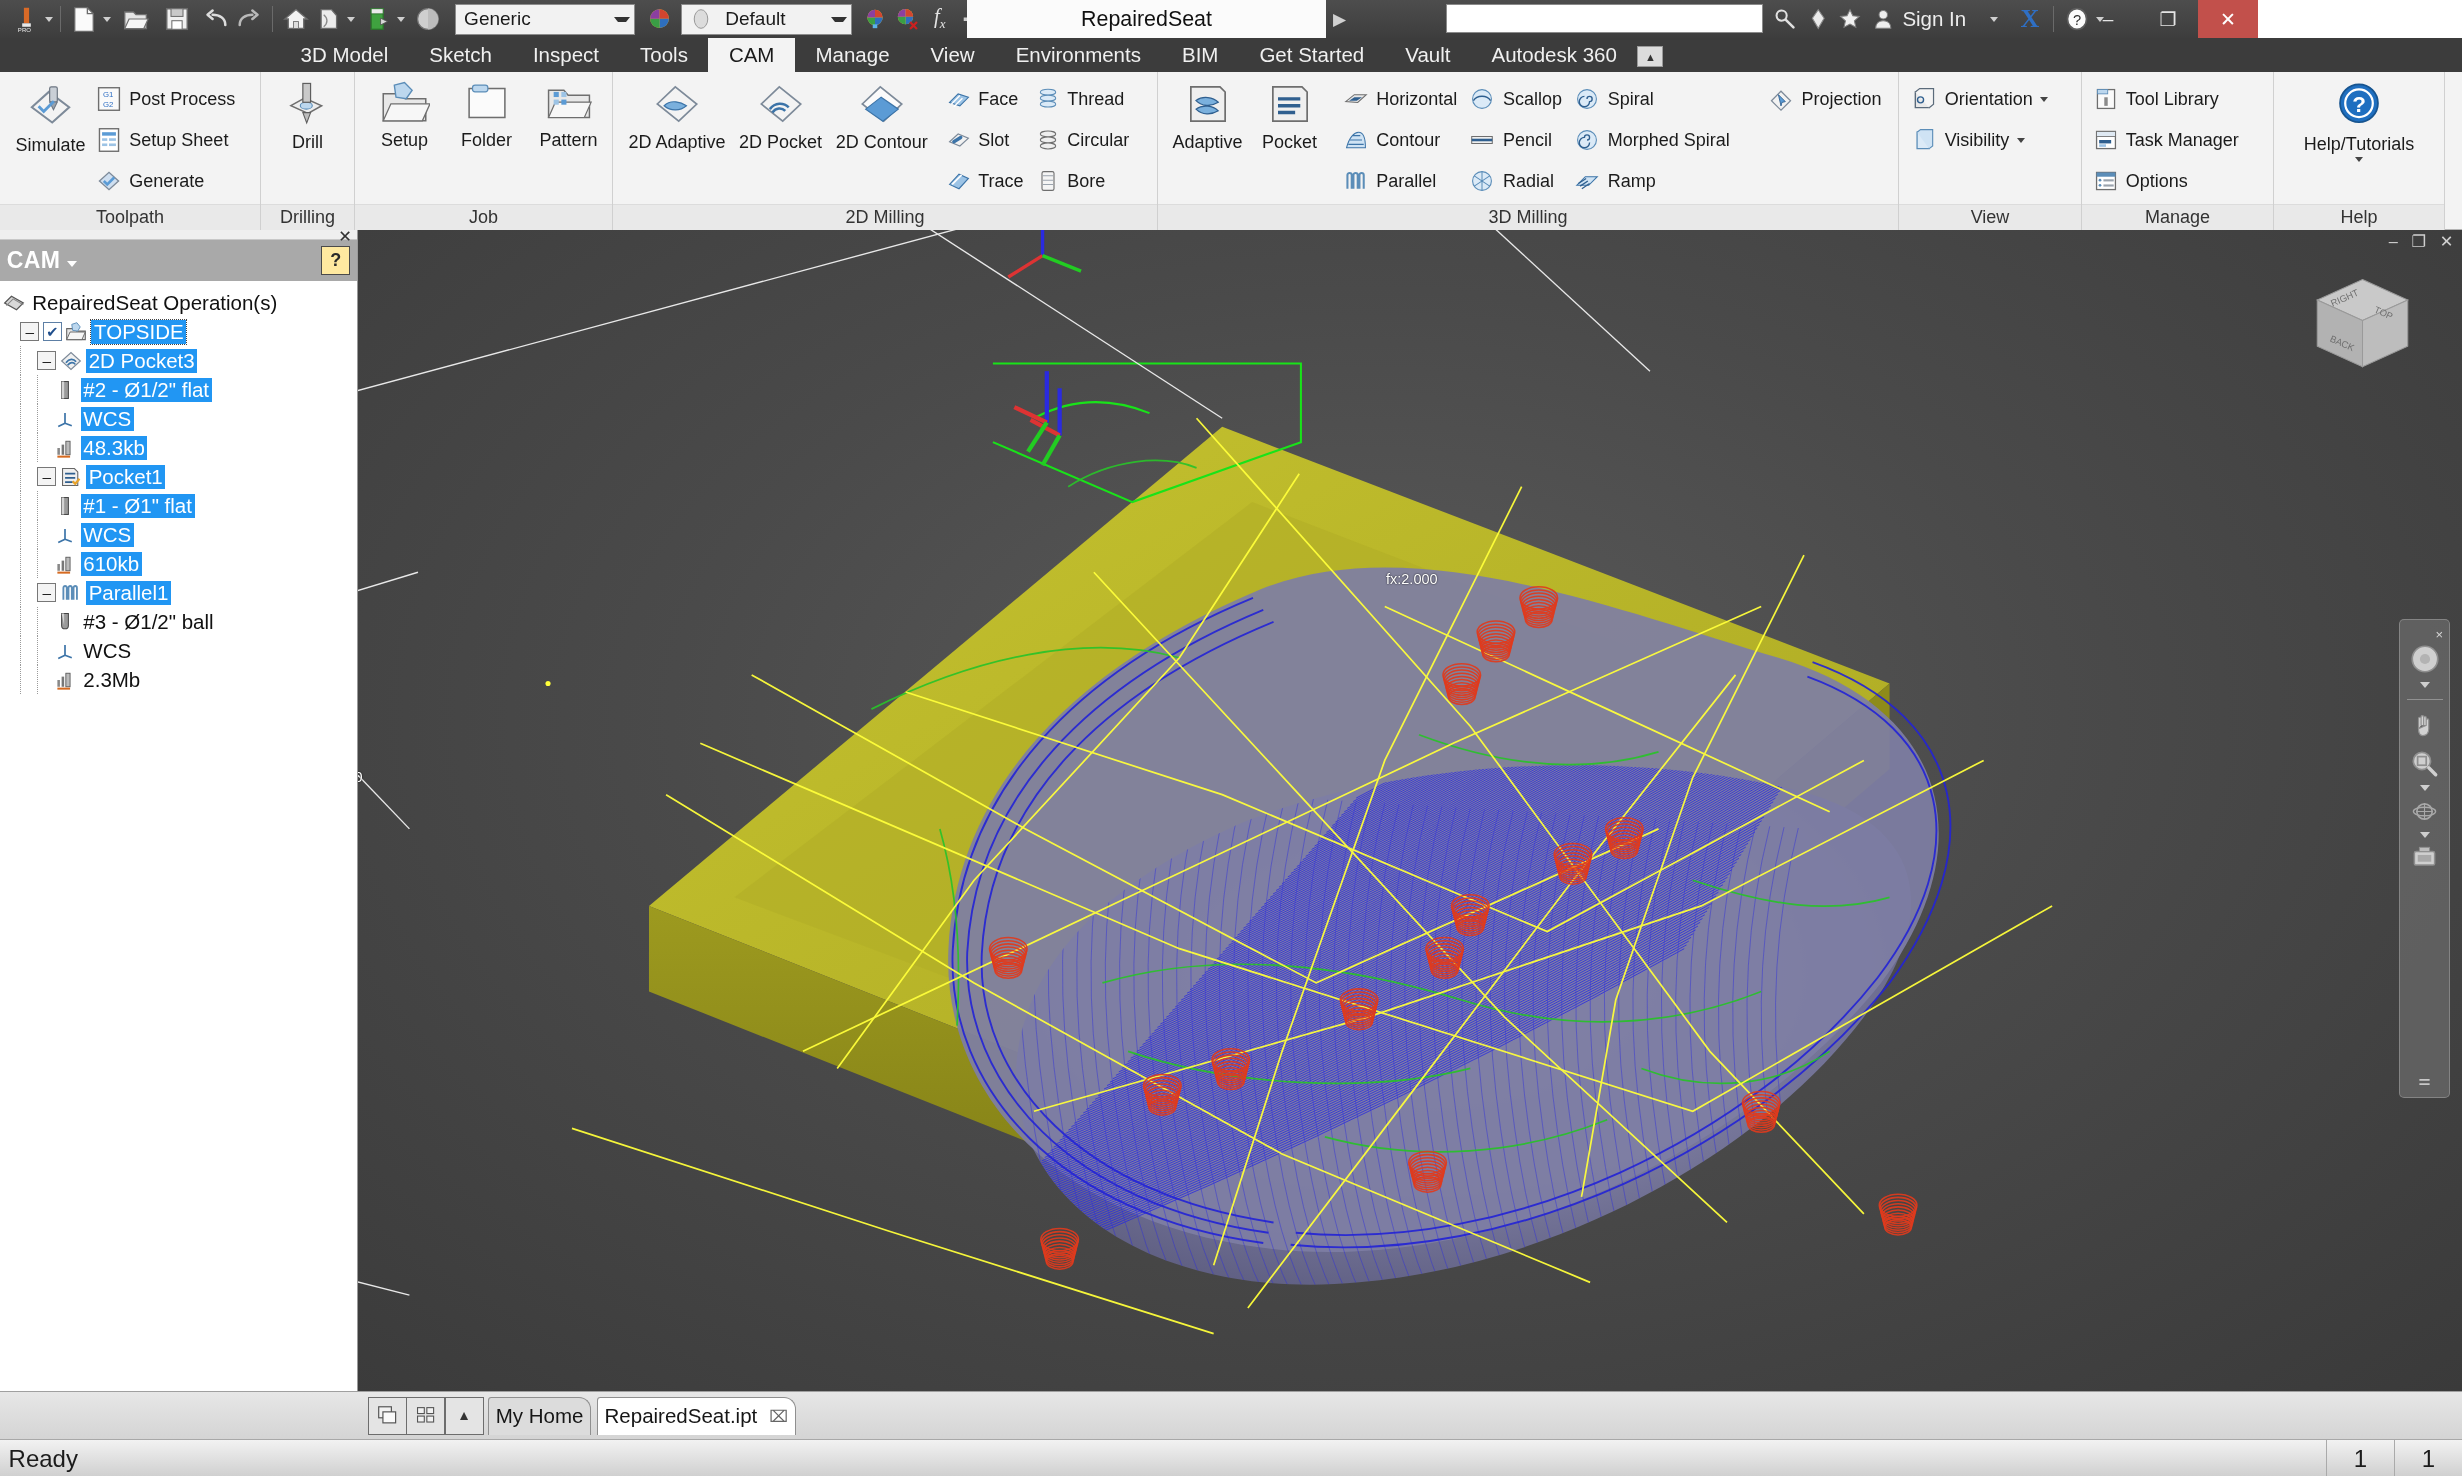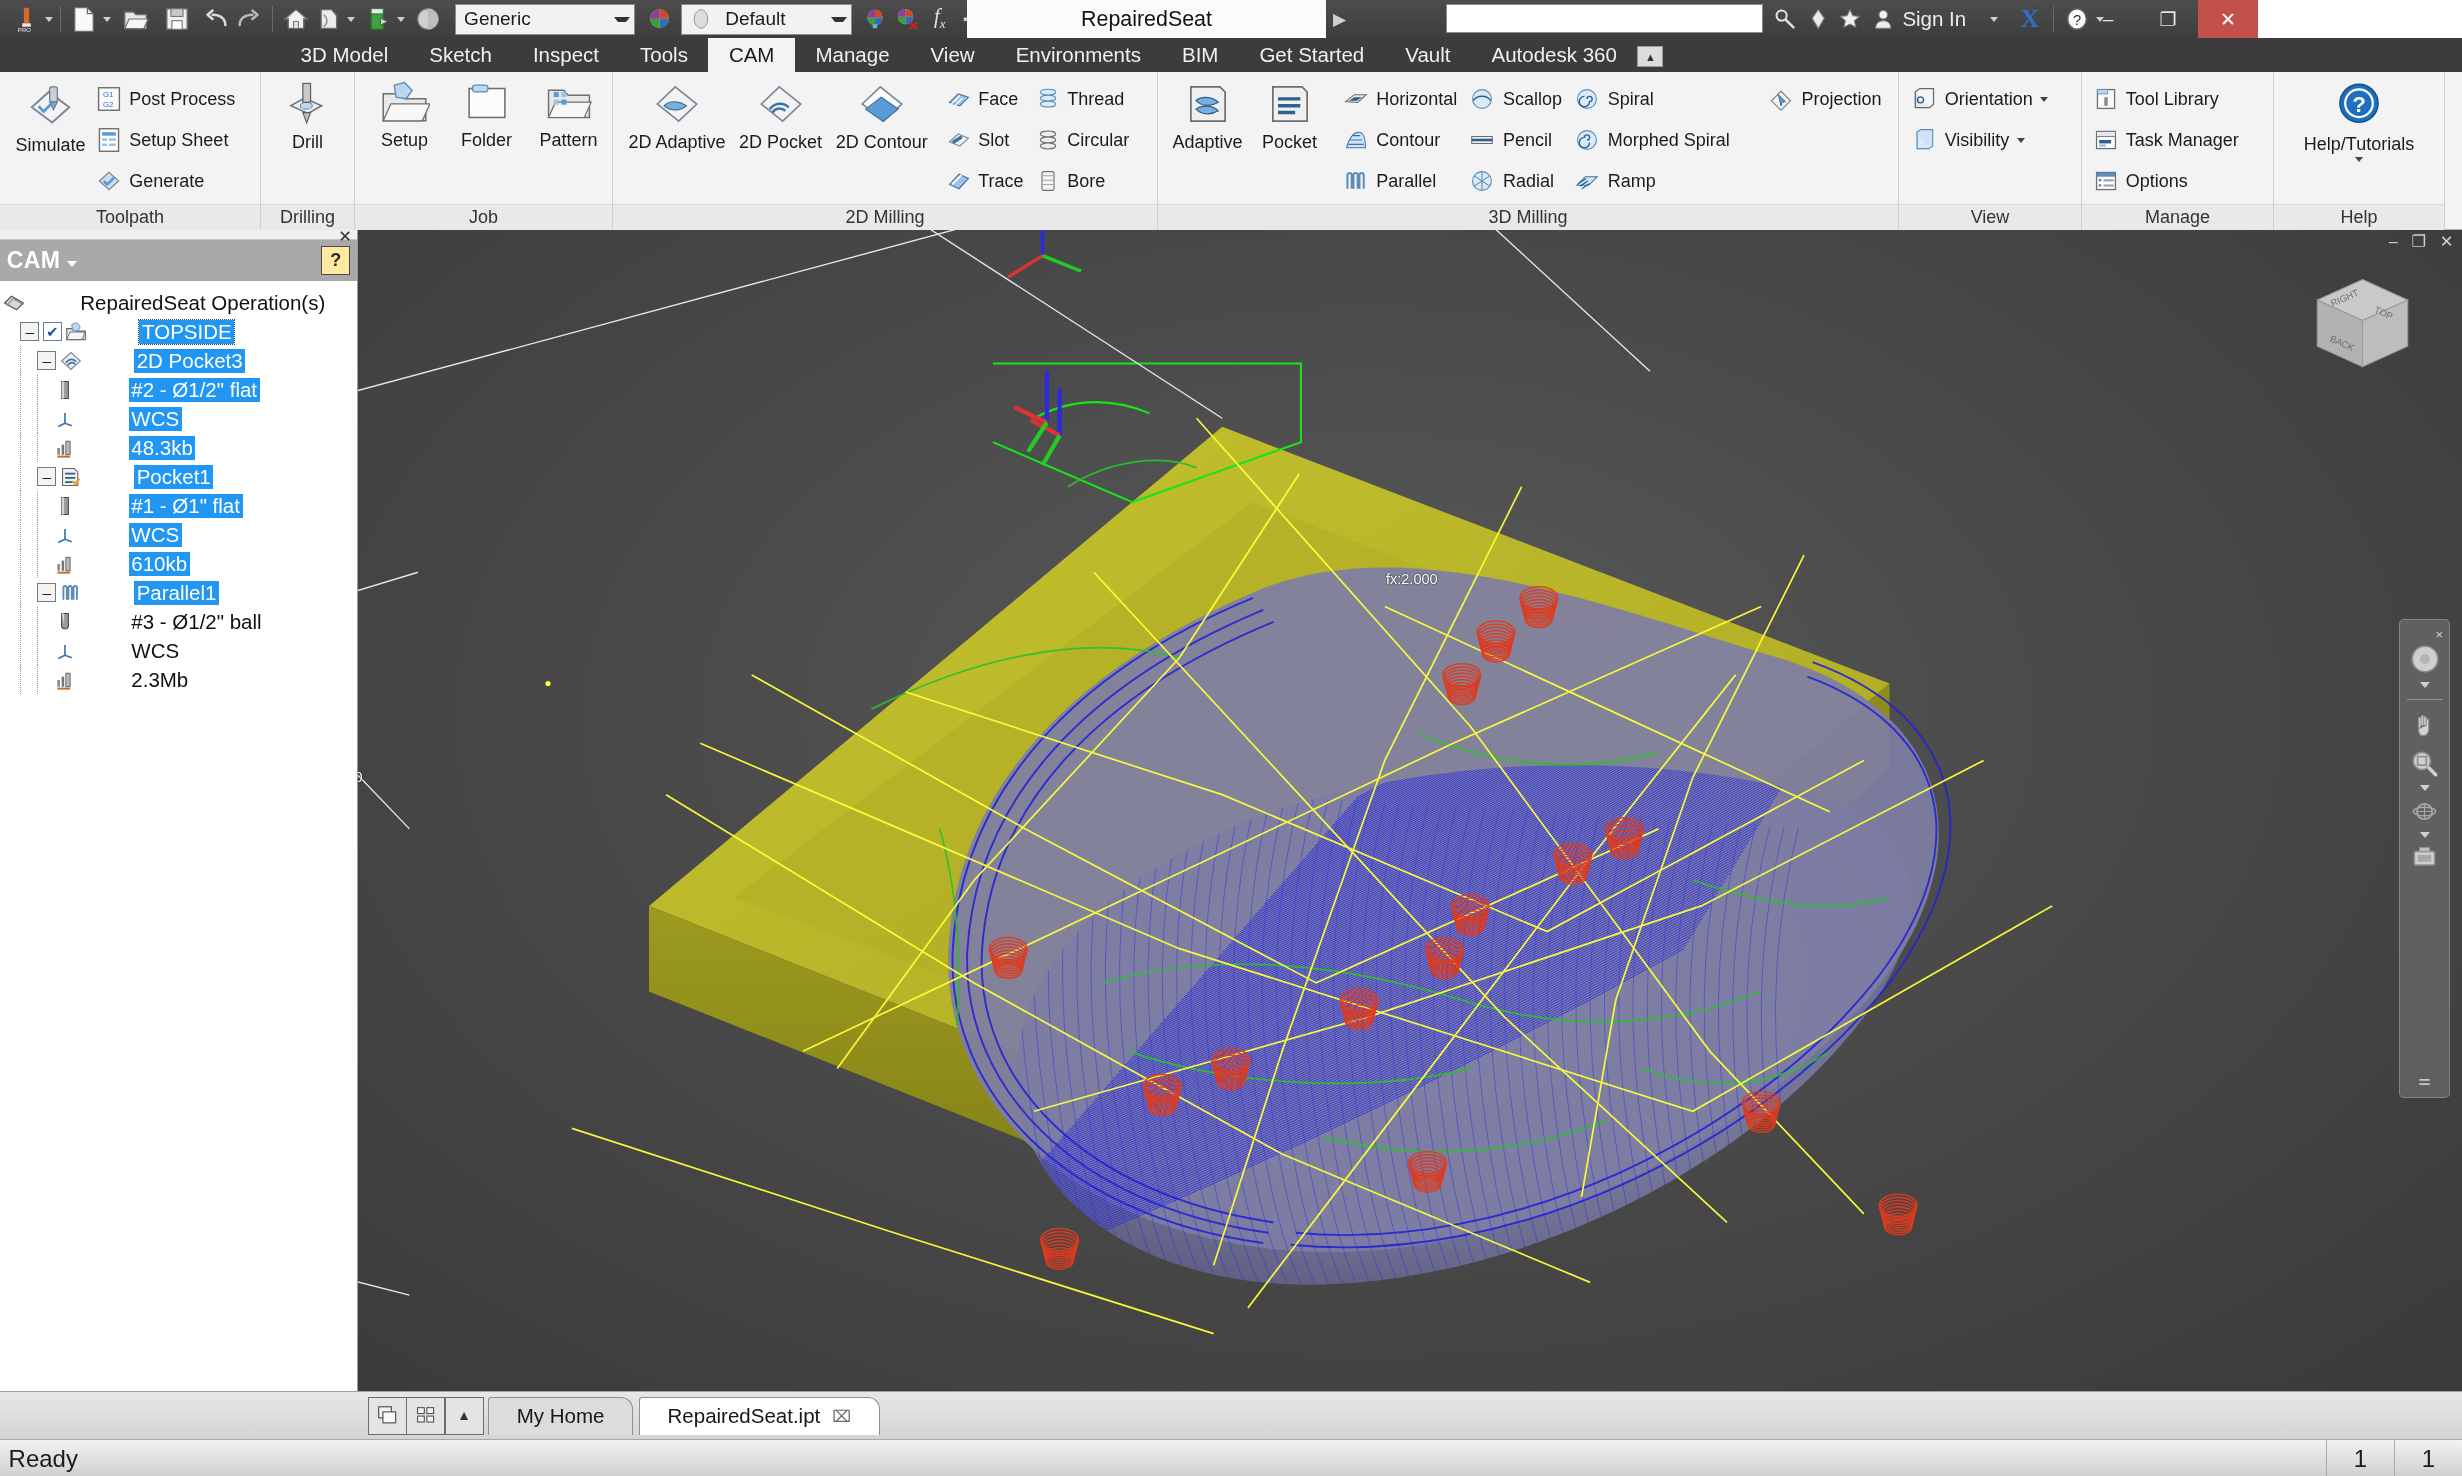--- a/index.html
+++ b/index.html
@@ -70,21 +70,21 @@
      border:1.7px solid #4a4a4a; color:#2a2a2a; font-size:18px; font-weight:bold;
      display:flex;align-items:center;justify-content:center; }
   #tree{ padding:6.8px 0 0 3.4px; font-size:20.5px; color:#111; }
   .trow{ display:flex; align-items:center; height:29px; white-space:nowrap; }
   .expander{ width:19px;height:19px; border:0.9px solid #777; background:#f4f4f4;
      display:flex;align-items:center;justify-content:center; font-size:15.4px; line-height:1;
      color:#222; margin-right:3.4px; flex:0 0 auto;}
   .chk{ width:19px;height:19px; border:0.9px solid #5d7fa5; background:#fff; margin-right:3.4px;
      display:flex;align-items:center;justify-content:center; color:#1f4e8c; font-size:14.5px;
      flex:0 0 auto;}
-  .tlabel{ padding:0 2.6px;margin-left:48px; }
+  .tlabel{ padding:0 2.6px; }
   .tlabel.sel{ background:#2196f3; color:#fff; }
   .guide{ width:17px; flex:0 0 auto; }
   .ticon{ width:22px; height:22px; margin-right:4.3px; flex:0 0 auto; }
 
   
   #viewport{ position:absolute; left:358px; top:230px; width:2104px; height:1161px;
      background:radial-gradient(ellipse at 48% 42%, #5a5a5a 0%, #4a4a4a 45%, #3a3a3a 100%);
      overflow:hidden; }
   #vp-winbtns{ position:absolute; right:8.6px; top:1.7px; display:flex; gap:13.7px;
      color:#cfcfcf; font-size:16.3px; z-index:30; }
@@ -98,21 +98,21 @@
   .nvsep{ width:36px;height:0.9px;background:rgba(220,220,220,.4); margin:5.1px 0; }
   .dimlbl{ position:absolute; color:#fff; font-size:14.5px; font-family:"Liberation Sans",sans-serif;
      text-shadow:0 0 1.7px #000; z-index:12; white-space:nowrap; }
 
   
   #doctabs{ position:absolute; left:358px; top:1391px; width:2104px; height:48px;
      background:linear-gradient(#e7e7e7,#d4d4d4); display:flex; align-items:center;
      padding-left:10.3px; border-top:0.9px solid #a0a0a0; }
   .tabbtn{ width:39px;height:38px; border:0.9px solid #6d6d6d; background:#e4e4e4;
      display:flex;align-items:center;justify-content:center; margin-right:-0.9px; }
-  .dtab{ height:38px; padding:0 28px; display:flex; align-items:center; font-size:20.5px;
+  .dtab{ height:38px; padding:0 7px; display:flex; align-items:center; font-size:20.5px;
      color:#161616; background:#dcdcdc; border:0.9px solid #8f8f8f; border-bottom:none;
      border-radius:3.4px 12px 0 0; margin-left:5.1px; }
   .dtab.active{ background:#fff; }
   .dtab .xs{ margin-left:12px; font-size:16.3px; color:#666; }
 
   
   #statusbar{ position:absolute; left:0; top:1439px; width:2462px; height:38px;
      background:linear-gradient(#f2f2f2,#cfcfcf); border-top:0.9px solid #a8a8a8;
      display:flex; align-items:center; font-size:24px; color:#1b1b1b; }
   #statusbar .stxt{ padding-left:8.6px; }

